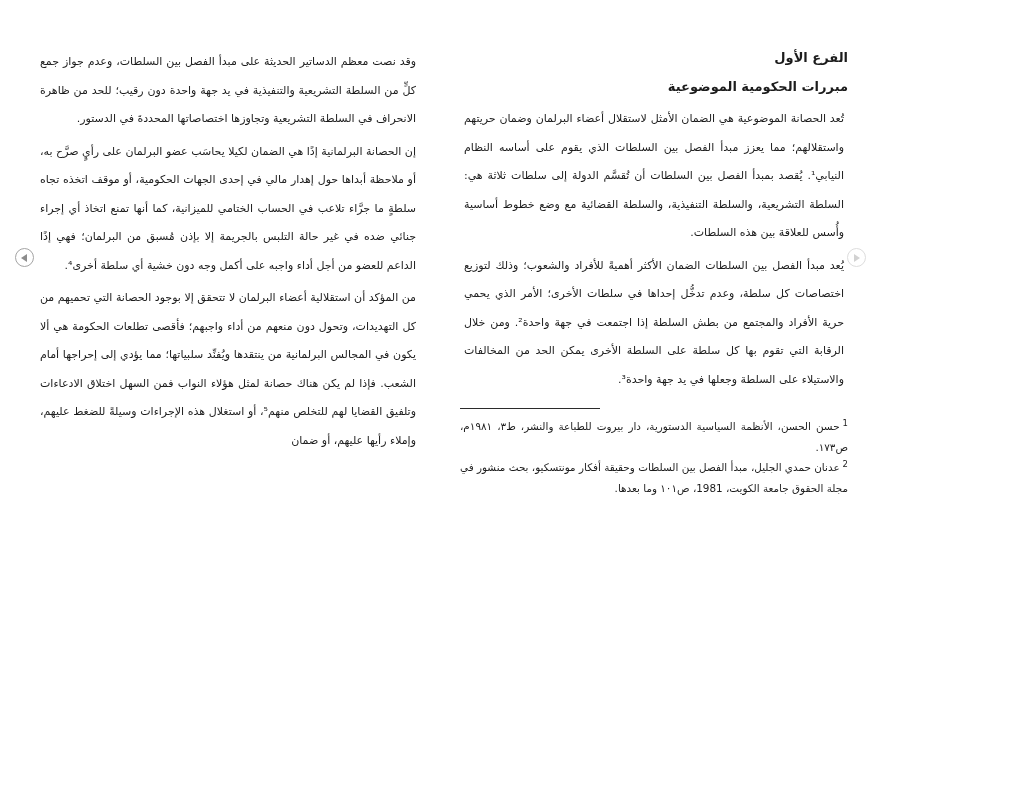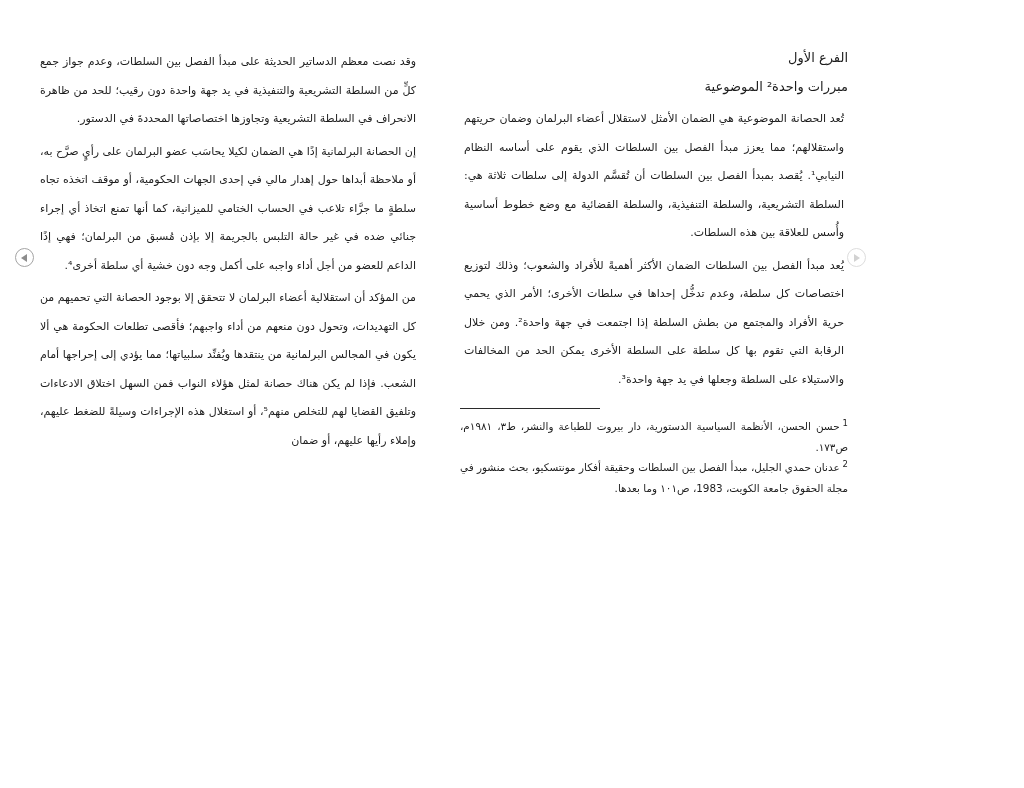--- a/index.html
+++ b/index.html
@@ -19,21 +19,21 @@
     position: absolute;
     top: 44px;
     direction: rtl;
     text-align: justify;
   }
   .page-right { left: 460px; width: 388px; }
   .page-left  { left: 36px;  width: 384px; }
   .heading {
     margin: 0;
     font-size: 13px;
-    font-weight: normal;
+    font-weight: bold;
     line-height: 28.5px;
     text-align: right;
   }
   .body-par {
     margin: 4px;
     font-size: 11px;
     line-height: 28.5px;
   }
   .footnotes-right { margin-top: 14px; }
   .footnotes-left  { margin-top: 22px; }
@@ -76,31 +76,31 @@
     border-bottom: 4.5px solid transparent;
   }
   .tri-left  { border-right: 6.5px solid #8d8d8d; margin-right: 1px; }
   .tri-right { border-left:  6.5px solid #d2d2d2; margin-left: 1px; }
 </style>
 </head>
 <body>
 
 <section class="page page-right">
   <h3 class="heading">الفرع الأول</h3>
-  <h3 class="heading">مبررات واحدة² الموضوعية</h3>
+  <h3 class="heading">مبررات الحكومية الموضوعية</h3>
   <p class="body-par">تُعد الحصانة الموضوعية هي الضمان الأمثل لاستقلال أعضاء البرلمان وضمان حريتهم واستقلالهم؛ مما يعزز مبدأ الفصل بين السلطات الذي يقوم على أساسه النظام النيابي¹. يُقصد بمبدأ الفصل بين السلطات أن تُقسَّم الدولة إلى سلطات ثلاثة هي: السلطة التشريعية، والسلطة التنفيذية، والسلطة القضائية مع وضع خطوط أساسية وأُسس للعلاقة بين هذه السلطات.</p>
   <p class="body-par">يُعد مبدأ الفصل بين السلطات الضمان الأكثر أهميةً للأفراد والشعوب؛ وذلك لتوزيع اختصاصات كل سلطة، وعدم تدخُّل إحداها في سلطات الأخرى؛ الأمر الذي يحمي حرية الأفراد والمجتمع من بطش السلطة إذا اجتمعت في جهة واحدة². ومن خلال الرقابة التي تقوم بها كل سلطة على السلطة الأخرى يمكن الحد من المخالفات والاستيلاء على السلطة وجعلها في يد جهة واحدة³.</p>
 
   <div class="footnotes footnotes-right">
     <div class="fn-sep fn-sep-right"></div>
     <div class="footnote">
       <sup>1</sup><span>حسن الحسن، الأنظمة السياسية الدستورية، دار بيروت للطباعة والنشر، ط٣، ١٩٨١م، ص١٧٣.</span>
     </div>
     <div class="footnote">
-      <sup>2</sup><span>عدنان حمدي الجليل، مبدأ الفصل بين السلطات وحقيقة أفكار مونتسكيو، بحث منشور في مجلة الحقوق جامعة الكويت، 1983، ص١٠١ وما بعدها.</span>
+      <sup>2</sup><span>عدنان حمدي الجليل، مبدأ الفصل بين السلطات وحقيقة أفكار مونتسكيو، بحث منشور في مجلة الحقوق جامعة الكويت، 1981، ص١٠١ وما بعدها.</span>
     </div>
   </div>
 </section>
 
 <section class="page page-left">
   <p class="body-par">وقد نصت معظم الدساتير الحديثة على مبدأ الفصل بين السلطات، وعدم جواز جمع كلٍّ من السلطة التشريعية والتنفيذية في يد جهة واحدة دون رقيب؛ للحد من ظاهرة الانحراف في السلطة التشريعية وتجاوزها اختصاصاتها المحددةَ في الدستور.</p>
   <p class="body-par">إن الحصانة البرلمانية إذًا هي الضمان لكيلا يحاسَب عضو البرلمان على رأيٍ صرَّح به، أو ملاحظة أبداها حول إهدار مالي في إحدى الجهات الحكومية، أو موقف اتخذه تجاه سلطةٍ ما جرَّاء تلاعب في الحساب الختامي للميزانية، كما أنها تمنع اتخاذ أي إجراء جنائي ضده في غير حالة التلبس بالجريمة إلا بإذن مُسبق من البرلمان؛ فهي إذًا الداعم للعضو من أجل أداء واجبه على أكمل وجه دون خشية أي سلطة أخرى⁴.</p>
   <p class="body-par">من المؤكد أن استقلالية أعضاء البرلمان لا تتحقق إلا بوجود الحصانة التي تحميهم من كل التهديدات، وتحول دون منعهم من أداء واجبهم؛ فأقصى تطلعات الحكومة هي ألا يكون في المجالس البرلمانية من ينتقدها ويُفنِّد سلبياتها؛ مما يؤدي إلى إحراجها أمام الشعب. فإذا لم يكن هناك حصانة لمثل هؤلاء النواب فمن السهل اختلاق الادعاءات وتلفيق القضايا لهم للتخلص منهم⁵، أو استغلال هذه الإجراءات وسيلةً للضغط عليهم، وإملاء رأيها عليهم، أو ضمان</p>
 
 </section>

